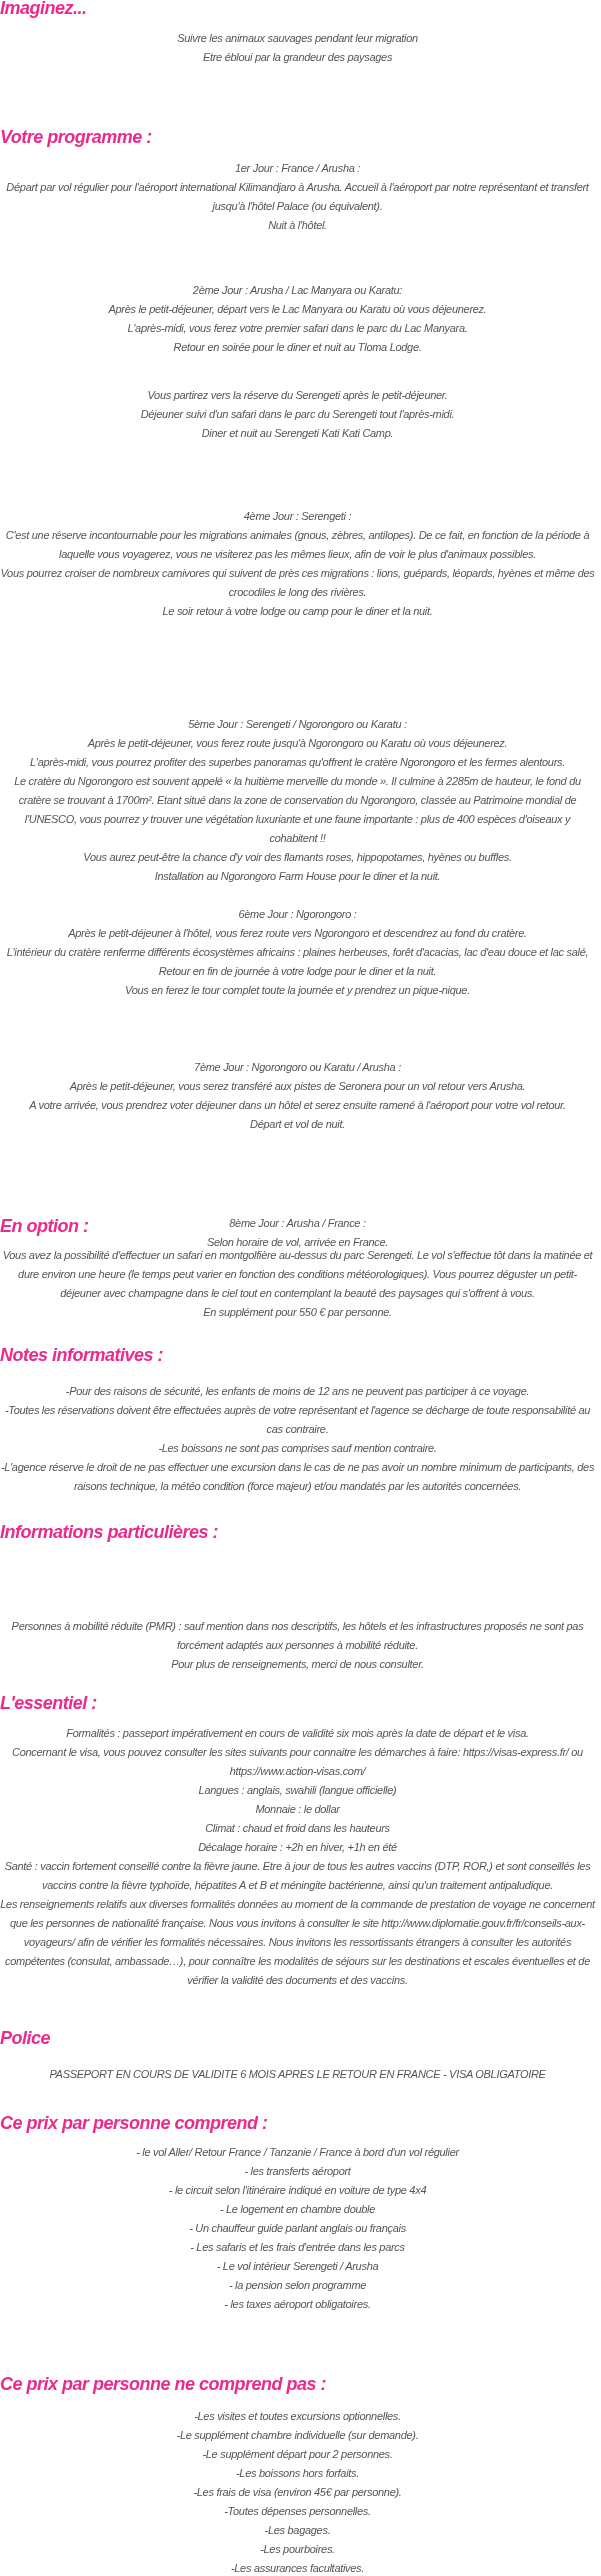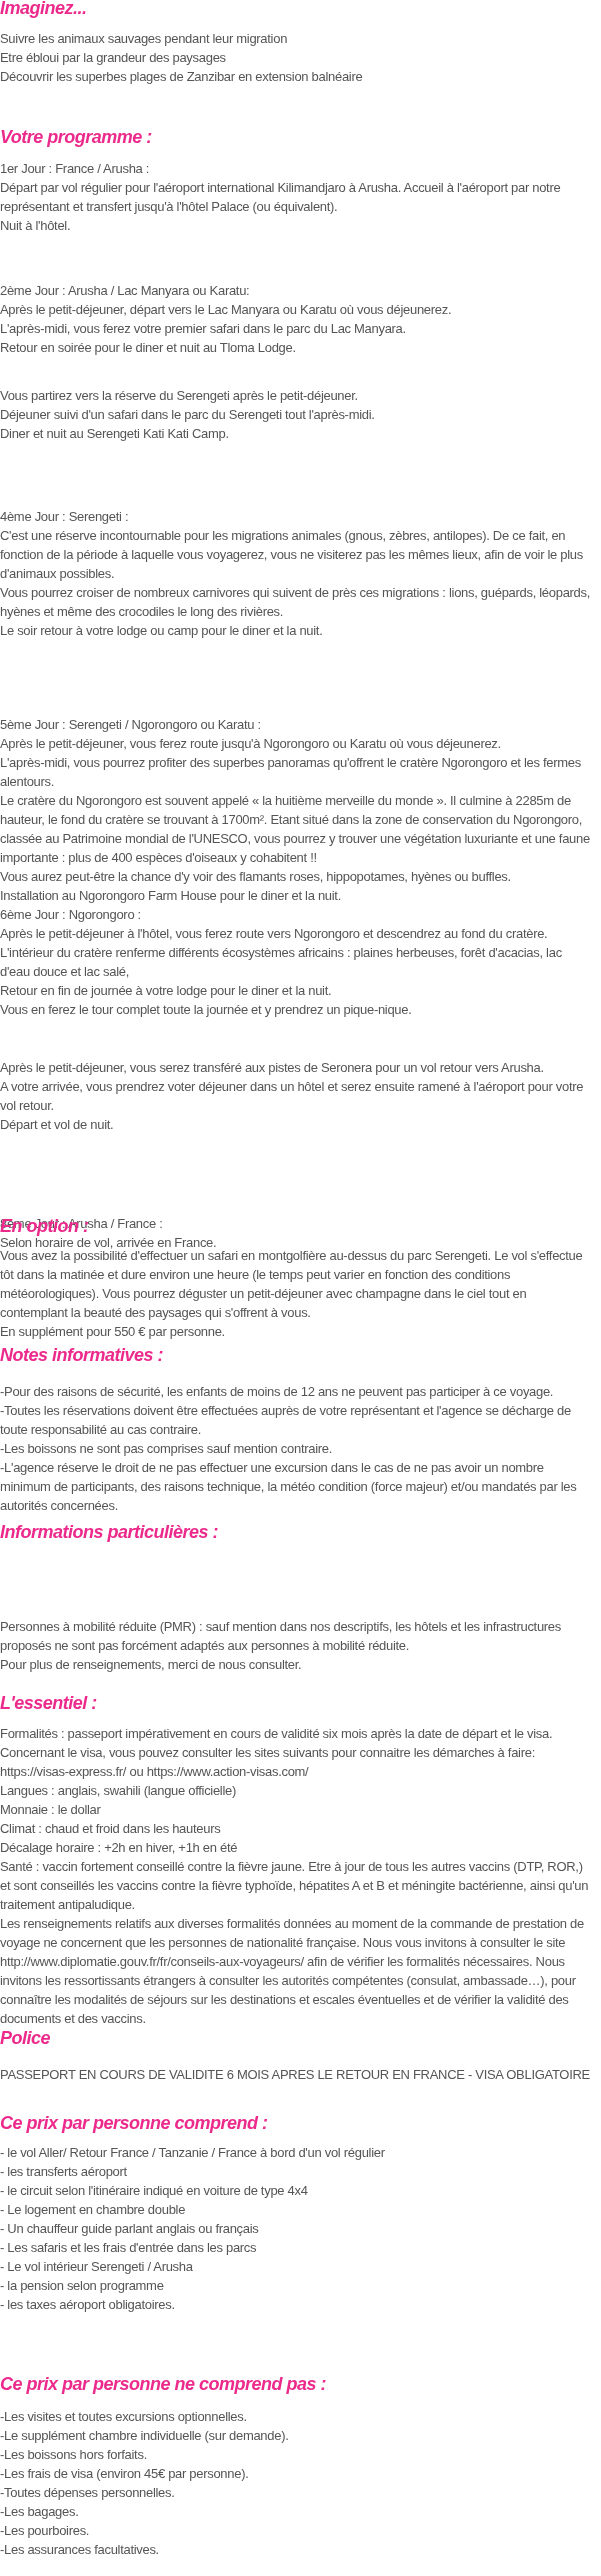--- a/index.html
+++ b/index.html
@@ -1,31 +1,30 @@
 <!DOCTYPE html>
 <html style="font-size:12.7px"><head>
 <meta charset="utf-8">
 <style>
   html, body { margin:0; padding:0; background:#ffffff; }
   body { width:602px; font-family:"Liberation Sans", sans-serif; }
-  .page { position:relative; width:602px; height:2576px; }
+  .page { position:relative; width:602px; height:2576px;text-align:center; }
   .h { position:absolute; left:0; margin:0; color:#ec2a8c; font-style:italic; font-weight:bold; font-size:18px; letter-spacing:-0.5px; white-space:nowrap; }
-  .t { position:absolute; left:0; width:595px; margin:0; color:#555555; font-size:13px; line-height:19px; letter-spacing:-0.3px; }
+  .t { position:absolute; left:0; width:595px; margin:0; color:#555555; font-style:italic; font-size:11px; line-height:19px; letter-spacing:-0.3px; }
   .t span { display:block; }
 </style>
 </head>
 <body>
 
 <div class="page">
 
   <h2 class="h" style="top:-1.6px">Imaginez...</h2>
   <div class="t" style="top:28.6px">
     <span>Suivre les animaux sauvages pendant leur migration</span>
     <span>Etre ébloui par la grandeur des paysages</span>
-    <span>Découvrir les superbes plages de Zanzibar en extension balnéaire</span>
   </div>
 
   <h2 class="h" style="top:127px">Votre programme :</h2>
 
   <div class="t" style="top:159px">
     <span>1er Jour : France / Arusha :</span>
     <span>Départ par vol régulier pour l'aéroport international Kilimandjaro à Arusha. Accueil à l'aéroport par notre représentant et transfert jusqu'à l'hôtel Palace (ou équivalent).</span>
     <span>Nuit à l'hôtel.</span>
   </div>
 
@@ -60,20 +59,21 @@
 
   <div class="t" style="top:905px">
     <span>6ème Jour : Ngorongoro :</span>
     <span>Après le petit-déjeuner à l'hôtel, vous ferez route vers Ngorongoro et descendrez au fond du cratère.</span>
     <span>L'intérieur du cratère renferme différents écosystèmes africains : plaines herbeuses, forêt d'acacias, lac d'eau douce et lac salé,</span>
     <span>Retour en fin de journée à votre lodge pour le diner et la nuit.</span>
     <span>Vous en ferez le tour complet toute la journée et y prendrez un pique-nique.</span>
   </div>
 
   <div class="t" style="top:1058px">
+    <span>7ème Jour : Ngorongoro ou Karatu / Arusha :</span>
     <span>Après le petit-déjeuner, vous serez transféré aux pistes de Seronera pour un vol retour vers Arusha.</span>
     <span>A votre arrivée, vous prendrez voter déjeuner dans un hôtel et serez ensuite ramené à l'aéroport pour votre vol retour.</span>
     <span>Départ et vol de nuit.</span>
   </div>
 
   <div class="t" style="top:1214px">
     <span>8ème Jour : Arusha / France :</span>
     <span>Selon horaire de vol, arrivée en France.</span>
   </div>
 
@@ -124,20 +124,21 @@
     <span>- Les safaris et les frais d'entrée dans les parcs</span>
     <span>- Le vol intérieur Serengeti / Arusha</span>
     <span>- la pension selon programme</span>
     <span>- les taxes aéroport obligatoires.</span>
   </div>
 
   <h2 class="h" style="top:2374px">Ce prix par personne ne comprend pas :</h2>
   <div class="t" style="top:2407px">
     <span>-Les visites et toutes excursions optionnelles.</span>
     <span>-Le supplément chambre individuelle (sur demande).</span>
+    <span>-Le supplément départ pour 2 personnes.</span>
     <span>-Les boissons hors forfaits.</span>
     <span>-Les frais de visa (environ 45€ par personne).</span>
     <span>-Toutes dépenses personnelles.</span>
     <span>-Les bagages.</span>
     <span>-Les pourboires.</span>
     <span>-Les assurances facultatives.</span>
   </div>
 
 </div>
 

